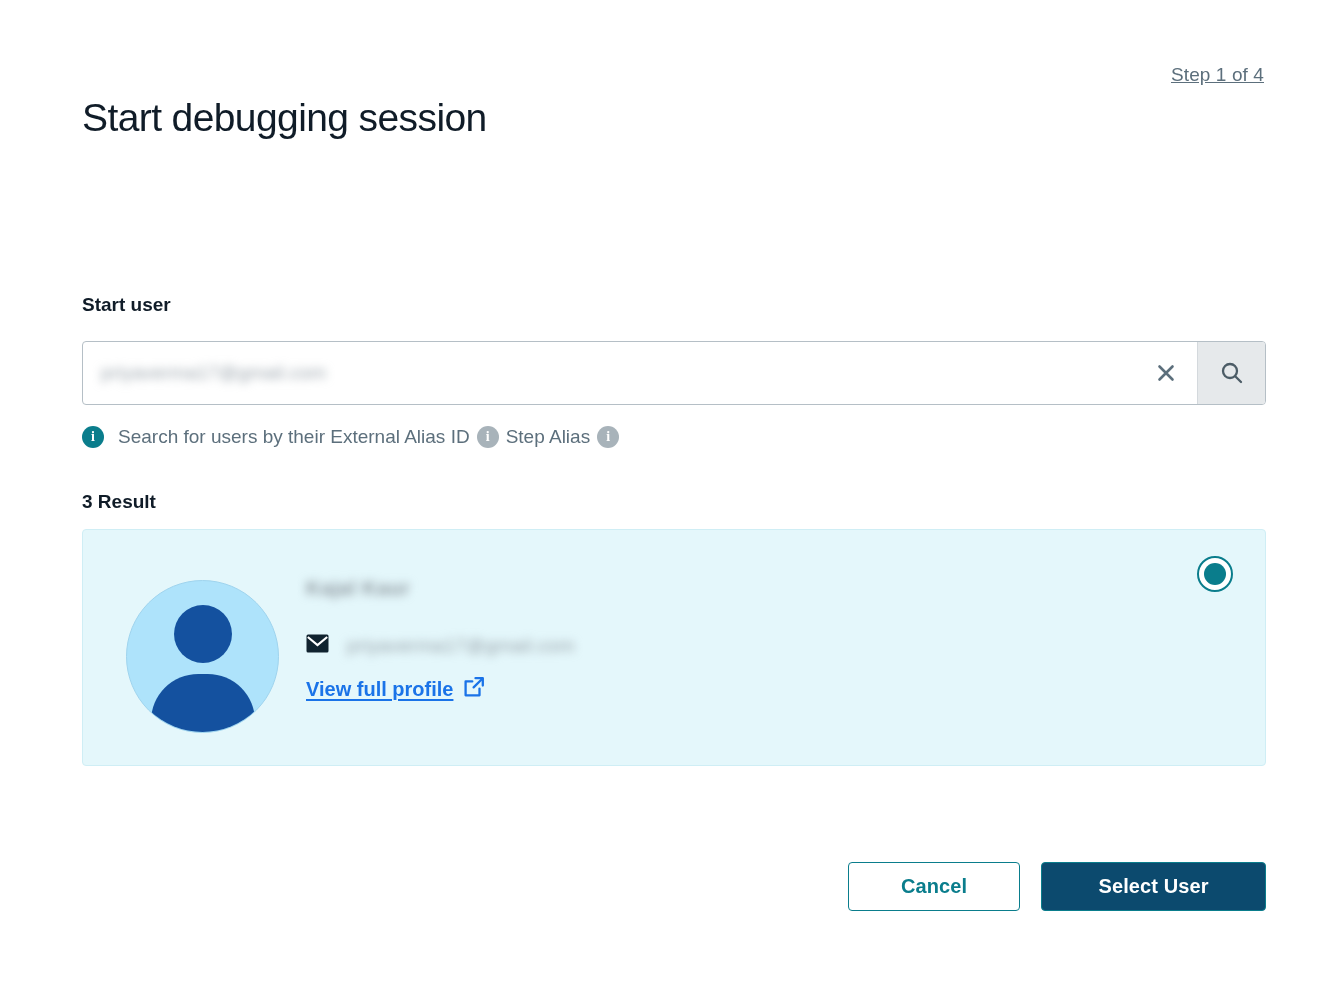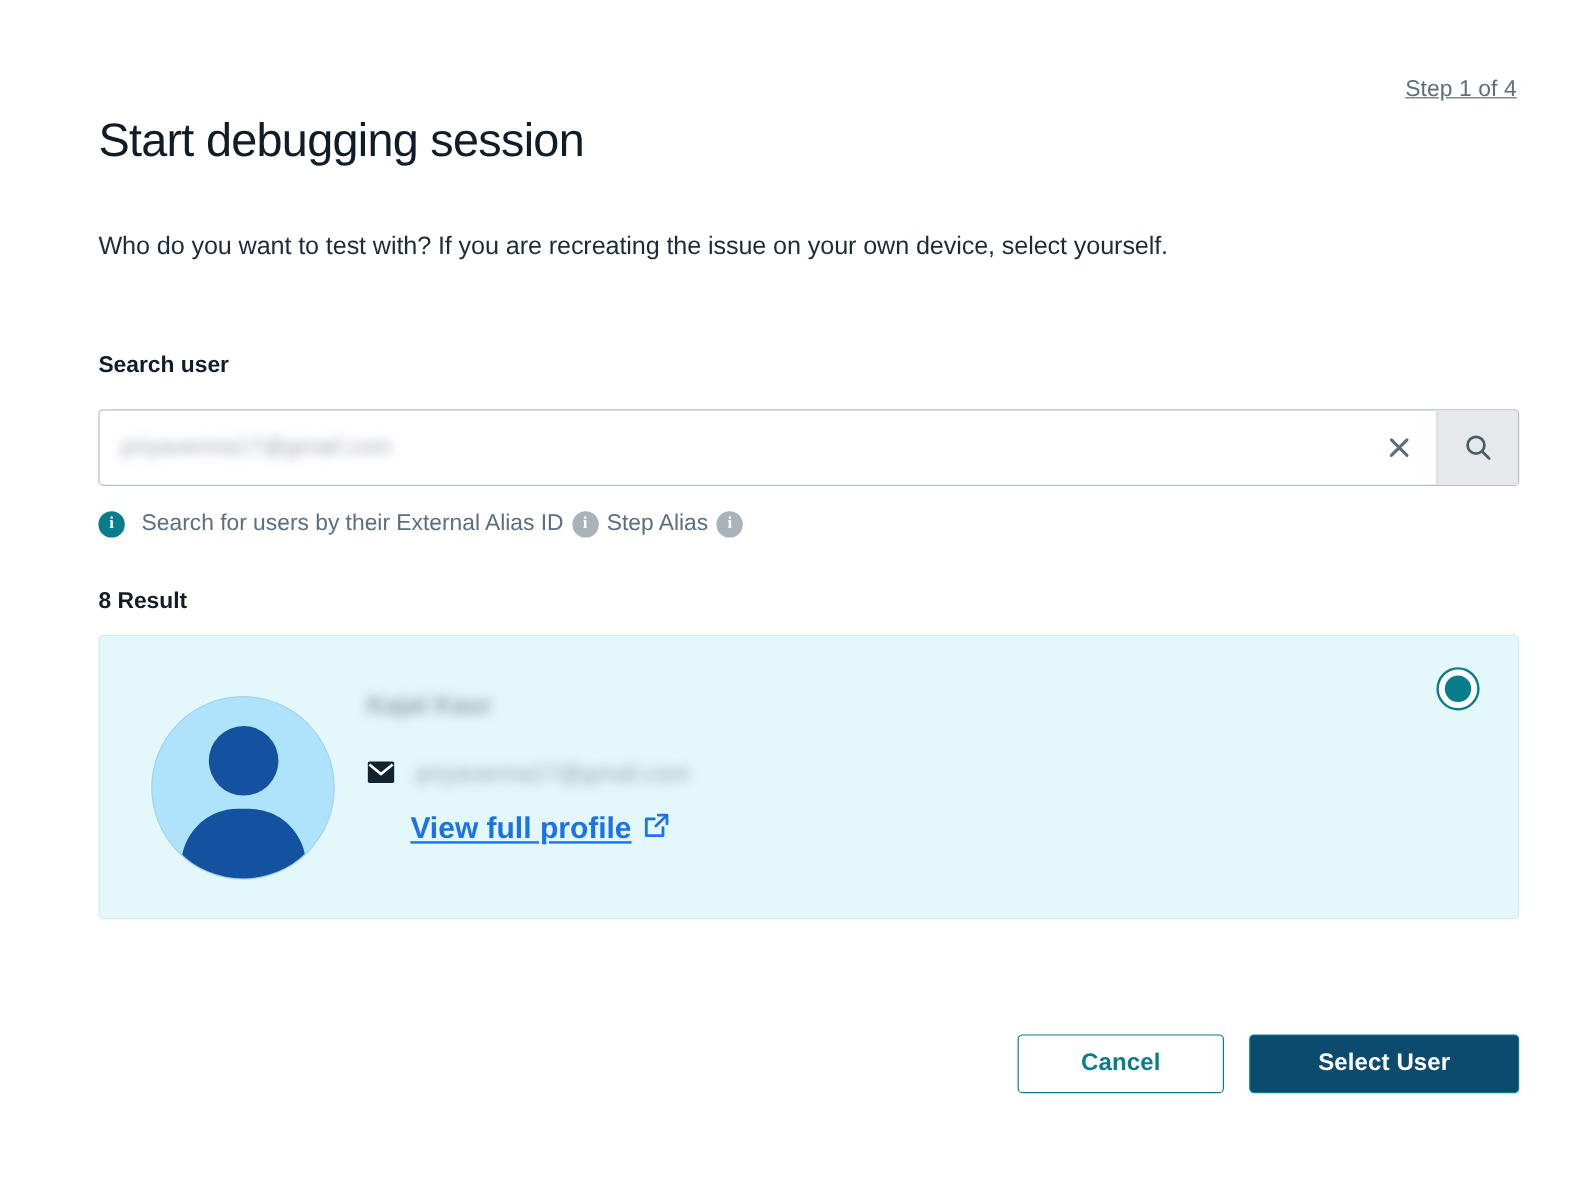--- a/index.html
+++ b/index.html
@@ -231,26 +231,25 @@
   .profile-link {
     position: absolute;
     left: 223px;
     top: 146px;
     display: flex;
     align-items: center;
     text-decoration: none;
     cursor: pointer;
   }
   .profile-link .lbl {
-    font-size: 25px;
+    font-size: 20px;
     font-weight: bold;
     color: #1a73e8;
     text-decoration: underline;
     text-underline-offset: 3px;
-    margin-left: 36px;
   }
   .profile-link .ext { margin-left: 10px; display: block; }
 
   .radio {
     position: absolute;
     right: 32px;
     top: 26px;
     width: 36px;
     height: 36px;
     border-radius: 50%;
@@ -301,23 +300,22 @@
 </style>
 </head>
 <body>
 
 <div class="page">
 
   <div class="step-indicator">Step 1 of 4</div>
 
   <h1 class="title">Start debugging session</h1>
 
-  <p class="subtitle">Who do you want to test with? If you are recreating the issue on your own device, select yourself.</p>
-
-  <div class="field-label">Search user</div>
+
+  <div class="field-label">Start user</div>
 
   <div class="search-wrap">
     <input class="search-input" type="text" value="priyaverma17@gmail.com" style="">
     <button class="clear-btn">
       <span>
         <svg width="24" height="24" viewBox="0 0 24 24" aria-hidden="true">
           <path d="M5.5 5.5 L18.5 18.5 M18.5 5.5 L5.5 18.5" stroke="#5c6f7c" stroke-width="2.6" stroke-linecap="round"></path>
         </svg>
       </span>
     </button>
@@ -332,21 +330,21 @@
   </div>
 
   <div class="helper">
     <span class="info-icon teal">i</span>
     <span class="txt first">Search for users by their External Alias ID</span>
     <span class="info-icon gray">i</span>
     <span class="txt">Step Alias</span>
     <span class="info-icon gray">i</span>
   </div>
 
-  <div class="result-count">8 Result</div>
+  <div class="result-count">3 Result</div>
 
   <div class="result-card">
 
     <div class="avatar">
       <div class="head"></div>
       <div class="body"></div>
     </div>
 
     <div class="user-name">Kajal Kaur</div>
 

